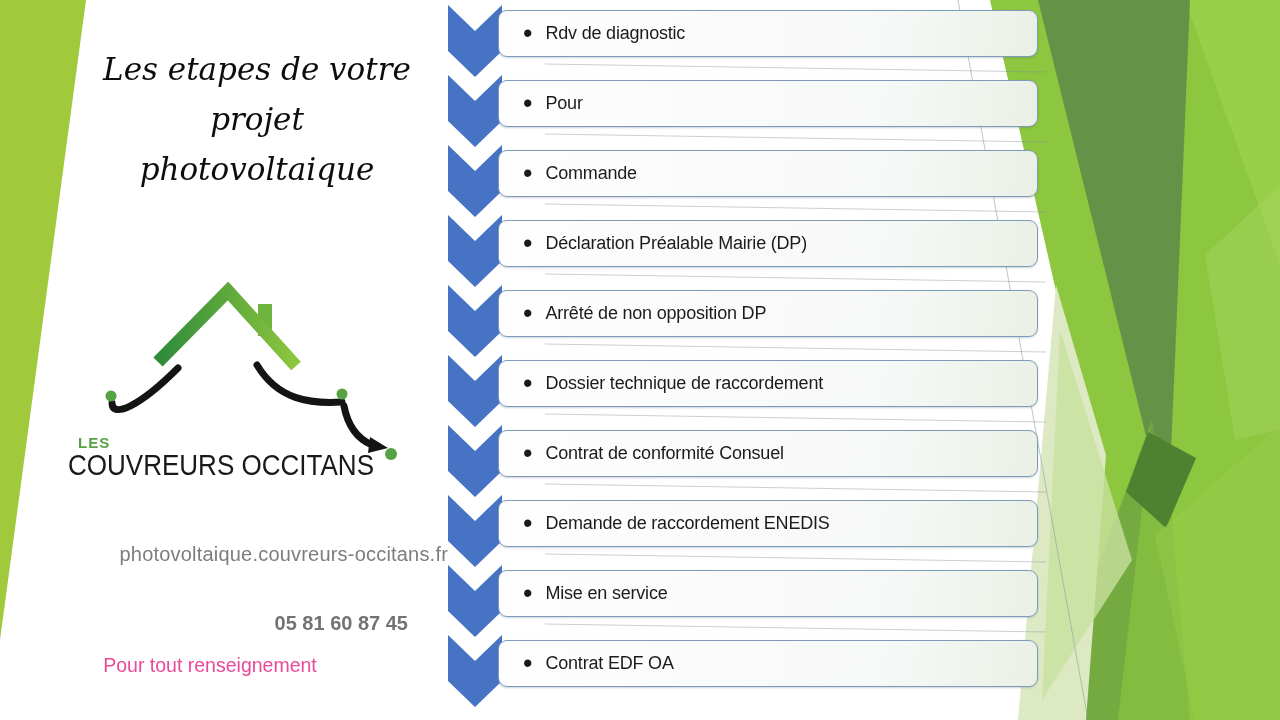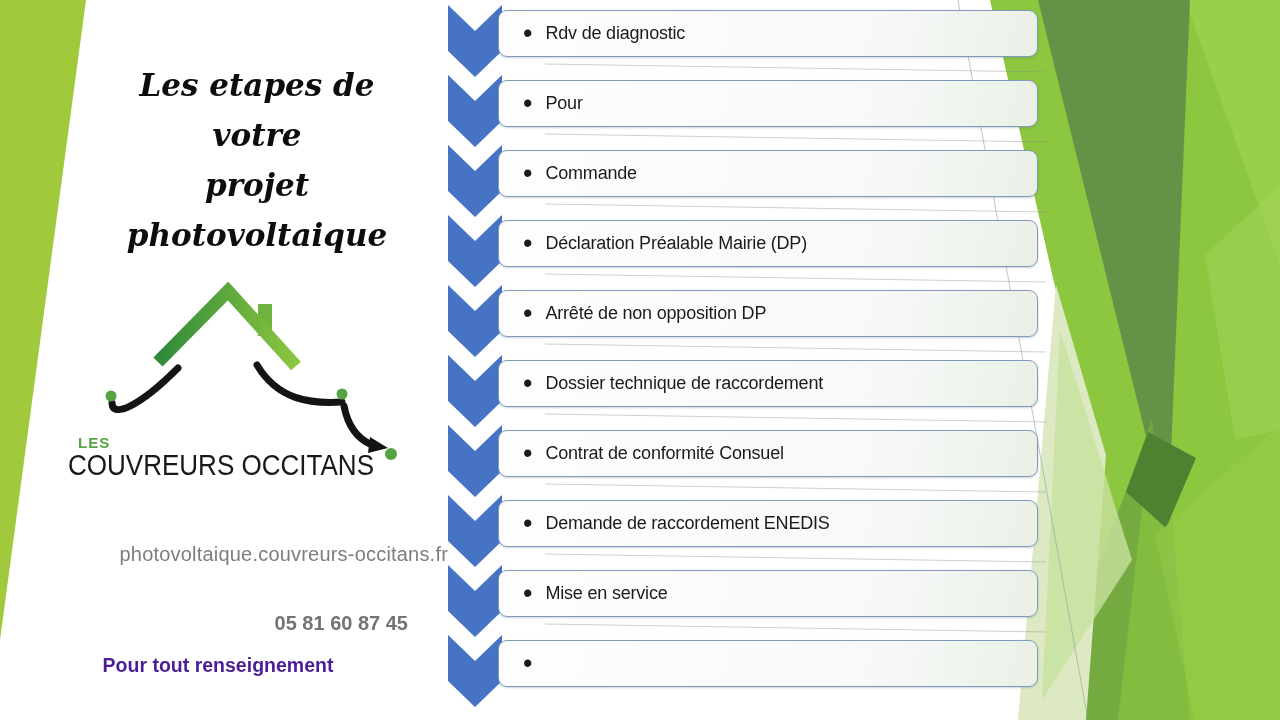--- a/index.html
+++ b/index.html
@@ -3,36 +3,36 @@
 <meta charset="utf-8">
 <style>
   html,body{margin:0;padding:0;background:#666;}
   .slide{
     position:relative;width:1280px;height:720px;background:#ffffff;
     overflow:hidden;font-family:"Liberation Sans",sans-serif;
   }
   .bg{position:absolute;left:0;top:0;z-index:0;}
   
   .title{
-    position:absolute;left:92px;top:60px;width:330px;z-index:2;
-    font-family:"DejaVu Serif",serif;font-style:italic;font-weight:bold;
+    position:absolute;left:92px;top:44px;width:330px;z-index:2;
+    font-family:"DejaVu Serif",serif;font-style:italic;font-weight:normal;
     font-size:31px;line-height:50px;color:#0d0d0d;text-align:center;
   }
   .logo{position:absolute;left:58px;top:282px;z-index:2;}
   .website{
     position:absolute;left:28px;top:543px;width:420px;z-index:2;
     font-size:20px;color:#7d7d7d;text-align:right;letter-spacing:.2px;
   }
   .phone{
     position:absolute;left:28px;top:612px;width:380px;z-index:2;
     font-size:20px;font-weight:bold;color:#737373;text-align:right;
   }
   .phone-note{
-    position:absolute;left:28px;top:654px;width:380px;z-index:2;
-    font-size:19.5px;font-weight:bold;color:#4c1d95;text-align:center;
+    position:absolute;left:20px;top:654px;width:380px;z-index:2;
+    font-size:19.5px;font-weight:normal;color:#ec4899;text-align:center;
   }
   
   .steps-area{position:absolute;left:448px;top:0;width:600px;height:720px;z-index:1;}
   .chev{position:absolute;left:0;width:54px;height:72px;}
   .step-box{
     position:absolute;left:50px;width:540px;height:47px;
     border:1.5px solid #7e9cb9;border-radius:9px;
     background:linear-gradient(100deg,#fdfefd 0%,#f7f9f8 70%,#eaf0e6 100%);
     box-shadow:0 1px 2px rgba(90,110,130,.30);
     display:flex;align-items:center;padding-left:24px;box-sizing:border-box;
@@ -167,16 +167,17 @@
         </svg></div>
       <div class="step-box" style="top: 570px;">
         <span class="bullet">•</span>
         <span class="txt">Mise en service</span>
       </div>
       <div class="chev" style="top: 635px;"><svg width="54" height="72" viewBox="0 0 54 72">
           <polygon points="0,0 27,26 54,0 54,46 27,72 0,46" fill="#4673c4"></polygon>
         </svg></div>
       <div class="step-box" style="top: 640px;">
         <span class="bullet">•</span>
+        <span class="txt">Contrat EDF OA</span>
       </div>
     </div>
 
 </div>
 
 </body></html>

